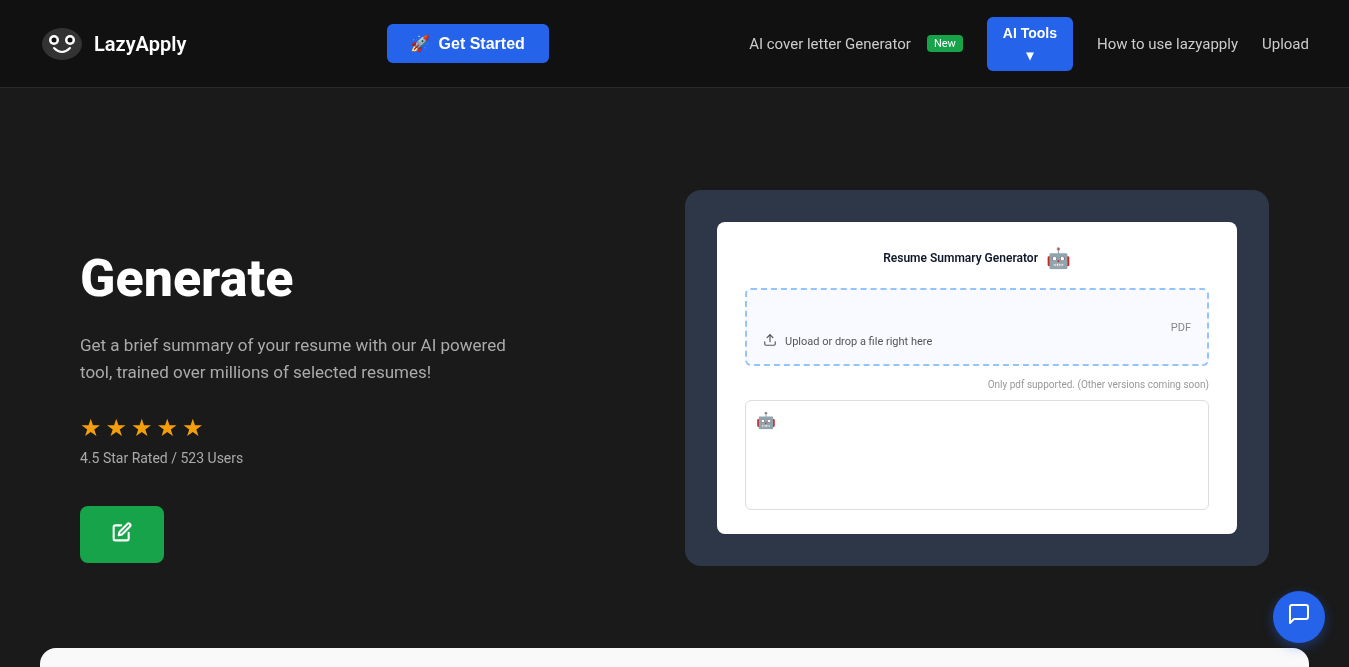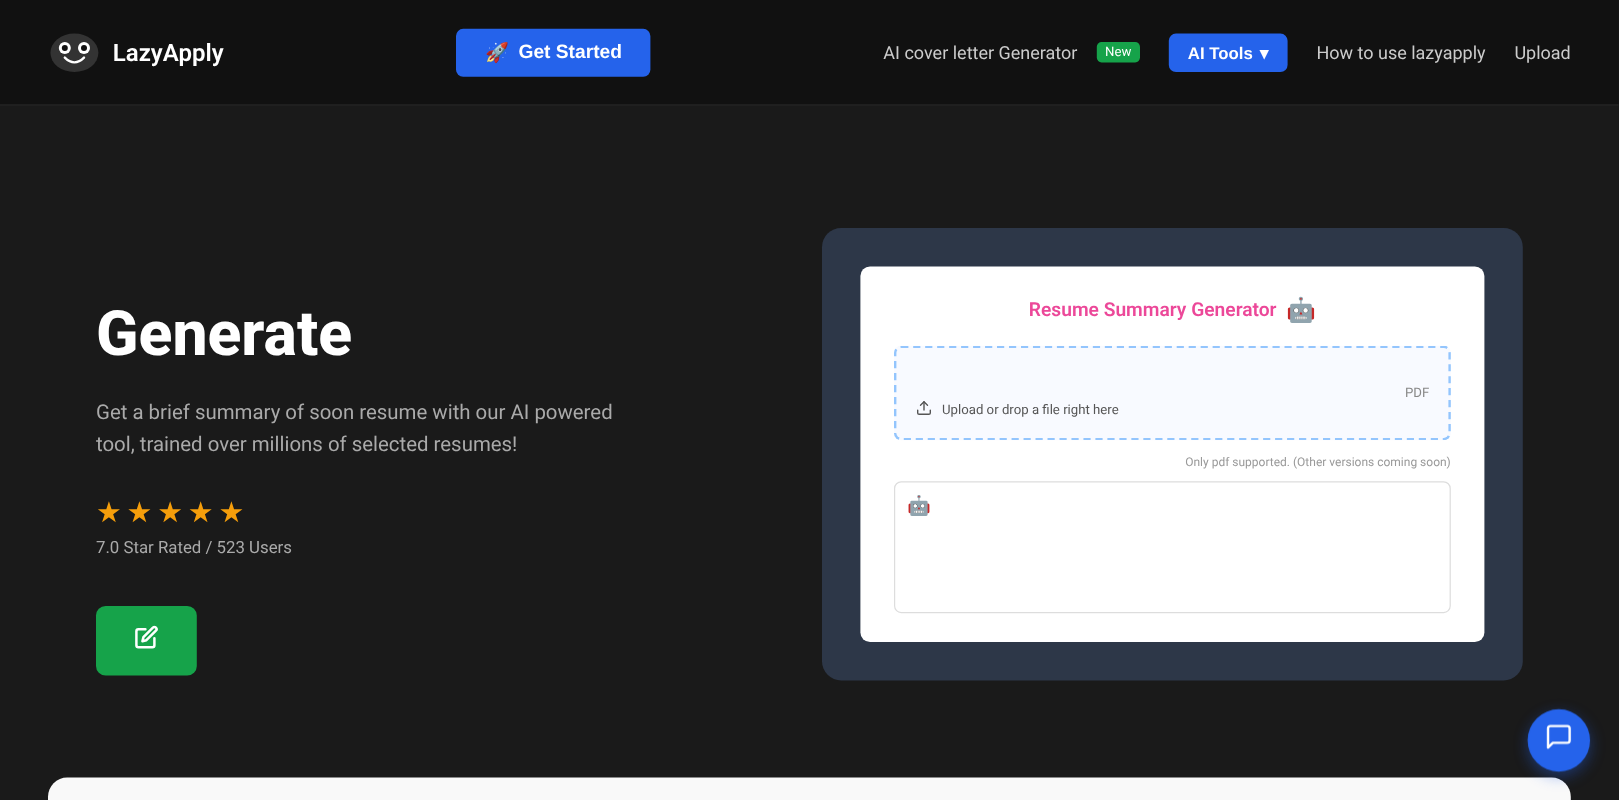--- a/index.html
+++ b/index.html
@@ -82,20 +82,21 @@
       color: #fff;
       border: none;
       border-radius: 6px;
       padding: 8px 16px;
       font-size: 14px;
       font-weight: 600;
       cursor: pointer;
       display: flex;
       align-items: center;
       gap: 6px;
+      flex-direction: column;
     }
 
     
     .hero {
       display: flex;
       align-items: center;
       justify-content: space-between;
       padding: 60px 80px 40px 80px;
       min-height: 560px;
     }
@@ -164,23 +165,23 @@
       min-height: 280px;
     }
     .preview-title-row {
       display: flex;
       align-items: center;
       justify-content: center;
       gap: 8px;
       margin-bottom: 18px;
     }
     .preview-title {
-      font-size: 16px;
+      font-size: 12px;
       font-weight: 600;
-      color: #ec4899;
+      color: #0f172a;
       text-align: left;
     }
     .preview-bot-icon {
       font-size: 20px;
     }
     .upload-zone {
       border: 2px dashed #93c5fd;
       border-radius: 6px;
       padding: 14px 16px;
       display: flex;
@@ -300,29 +301,29 @@
     </a>
   </div>
 </nav>
 
 <section class="hero">
   <div class="hero-left">
     <h1 class="hero-title">
       <br>
       <span>Generate</span>
     </h1>
-    <p class="hero-desc">Get a brief summary of soon resume with our AI powered tool, trained over millions of selected resumes!</p>
+    <p class="hero-desc">Get a brief summary of your resume with our AI powered tool, trained over millions of selected resumes!</p>
     <div class="stars-row">
       <span class="star">★</span>
       <span class="star">★</span>
       <span class="star">★</span>
       <span class="star">★</span>
       <span class="star">★</span>
     </div>
-    <p class="rating-text">7.0 Star Rated / 523 Users</p>
+    <p class="rating-text">4.5 Star Rated / 523 Users</p>
     <button class="btn-generate">
       <span style="font-size:20px;">
         
         <svg width="20" height="20" viewBox="0 0 24 24" fill="none" stroke="white" stroke-width="2.5" stroke-linecap="round" stroke-linejoin="round">
           <path d="M11 4H4a2 2 0 0 0-2 2v14a2 2 0 0 0 2 2h14a2 2 0 0 0 2-2v-7"></path>
           <path d="M18.5 2.5a2.121 2.121 0 0 1 3 3L12 15l-4 1 1-4 9.5-9.5z"></path>
         </svg>
       </span>
     </button>
   </div>

